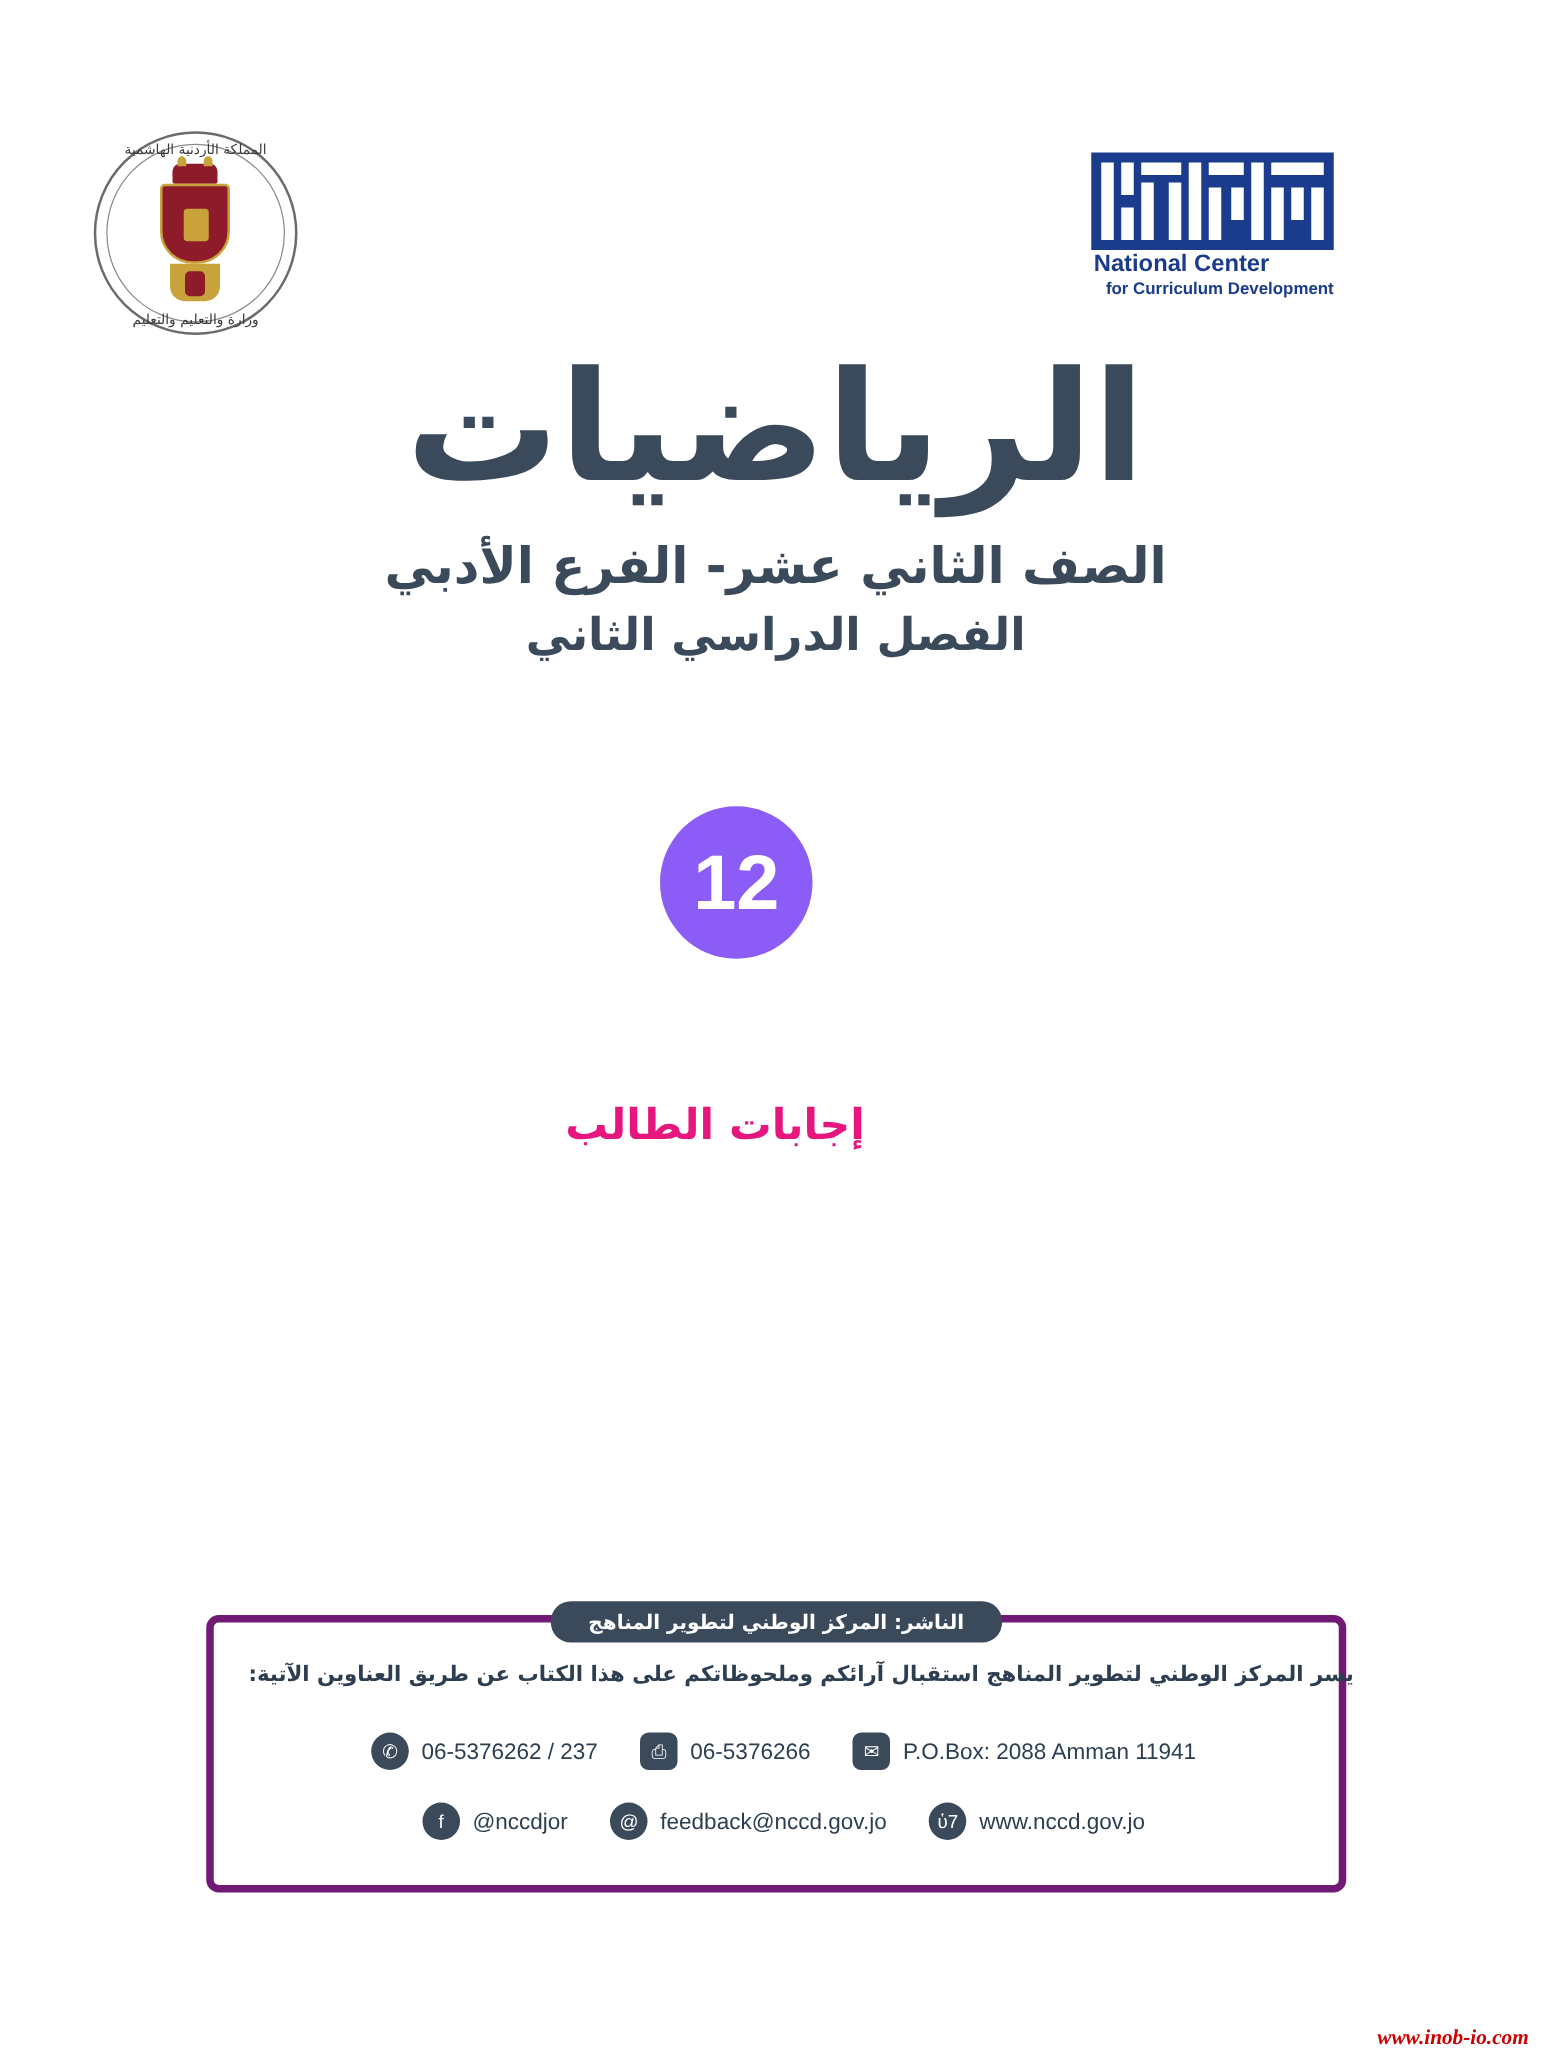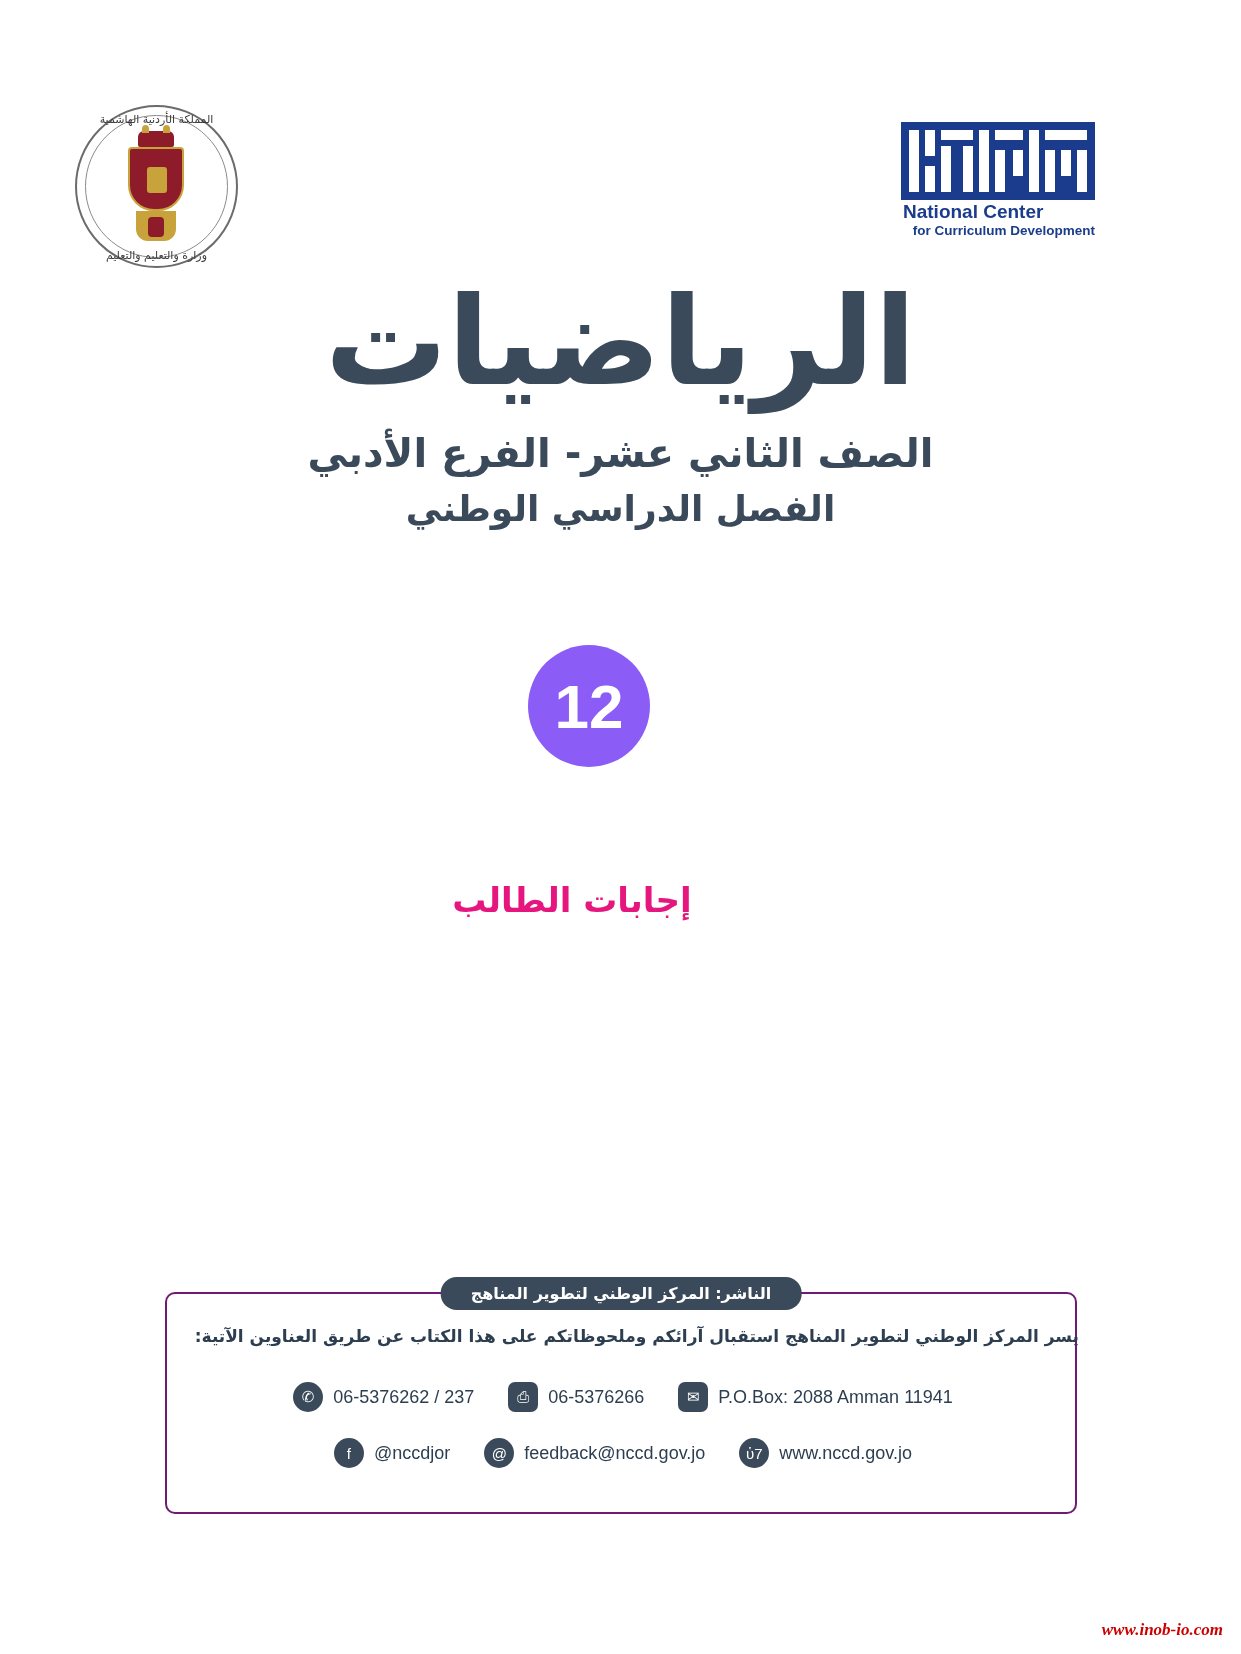--- a/index.html
+++ b/index.html
@@ -99,21 +99,21 @@
     font-size: 11px;
     font-weight: normal;
     color: #3a3a3a;
     letter-spacing: 1px;
   }
   .ministry-text-top { top: 8px; }
   .ministry-text-bottom { bottom: 8px; }
 
   .ncc-logo {
     position: absolute;
-    left: 901px;
+    left: 873px;
     top: 122px;
     width: 194px;
     height: 134px;
     background: #ffffff;
   }
   .ncc-mark {
     position: absolute;
     left: 0; top: 0;
     width: 194px; height: 78px;
     background: #1b3c8c;
@@ -215,21 +215,21 @@
     color: #e5177f;
   }
 
   
   .publisher-box {
     position: absolute;
     left: 165px;
     top: 1292px;
     width: 912px;
     height: 222px;
-    border: 2px solid #701a75;
+    border: 6px solid #701a75;
     border-radius: 10px;
     box-sizing: border-box;
   }
   .publisher-ribbon {
     position: absolute;
     left: 50%;
     transform: translateX(-50%);
     top: -17px;
     background: #3b4a5a;
     color: #ffffff;
@@ -334,21 +334,21 @@
   </div>
   <div class="ncc-name">
     <div class="ncc-name-en">National Center</div>
     <div class="ncc-name-sub">for Curriculum Development</div>
   </div>
 </div>
 
 <div class="title-block">
   <div class="main-title">الرياضيات</div>
   <div class="subtitle-1">الصف الثاني عشر- الفرع الأدبي</div>
-  <div class="subtitle-2">الفصل الدراسي الوطني</div>
+  <div class="subtitle-2">الفصل الدراسي الثاني</div>
 </div>
 
 <div class="grade-badge">12</div>
 
 <div class="answers-label">إجابات الطالب</div>
 
 <div class="publisher-box">
   <div class="publisher-ribbon">الناشر: المركز الوطني لتطوير المناهج</div>
   <div class="publisher-intro">يسر المركز الوطني لتطوير المناهج استقبال آرائكم وملحوظاتكم على هذا الكتاب عن طريق العناوين الآتية:</div>
 

